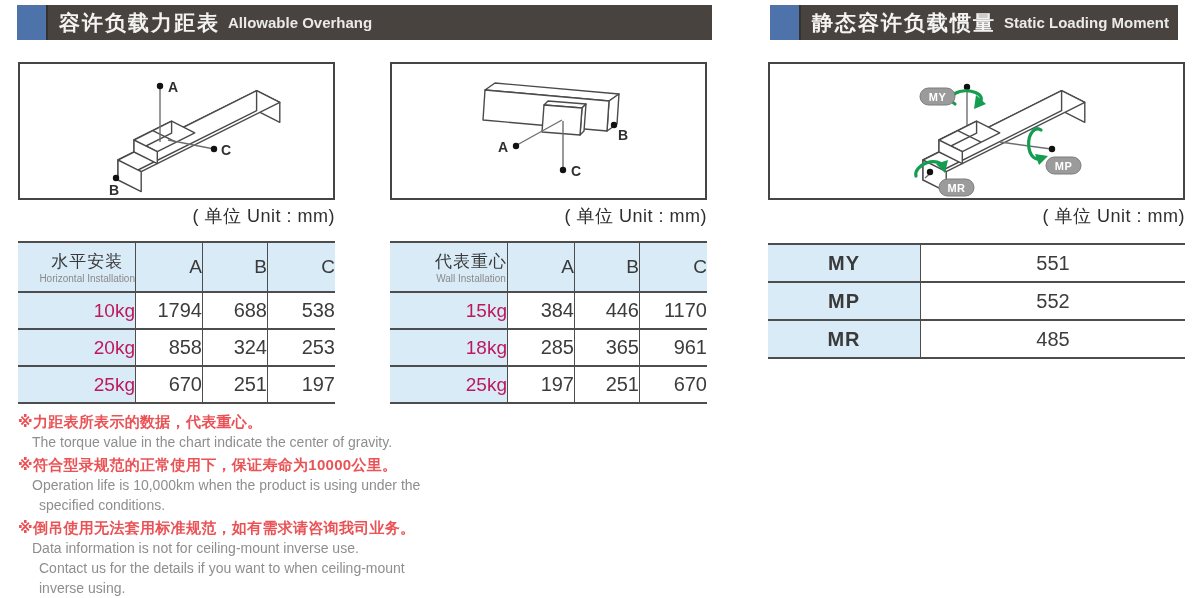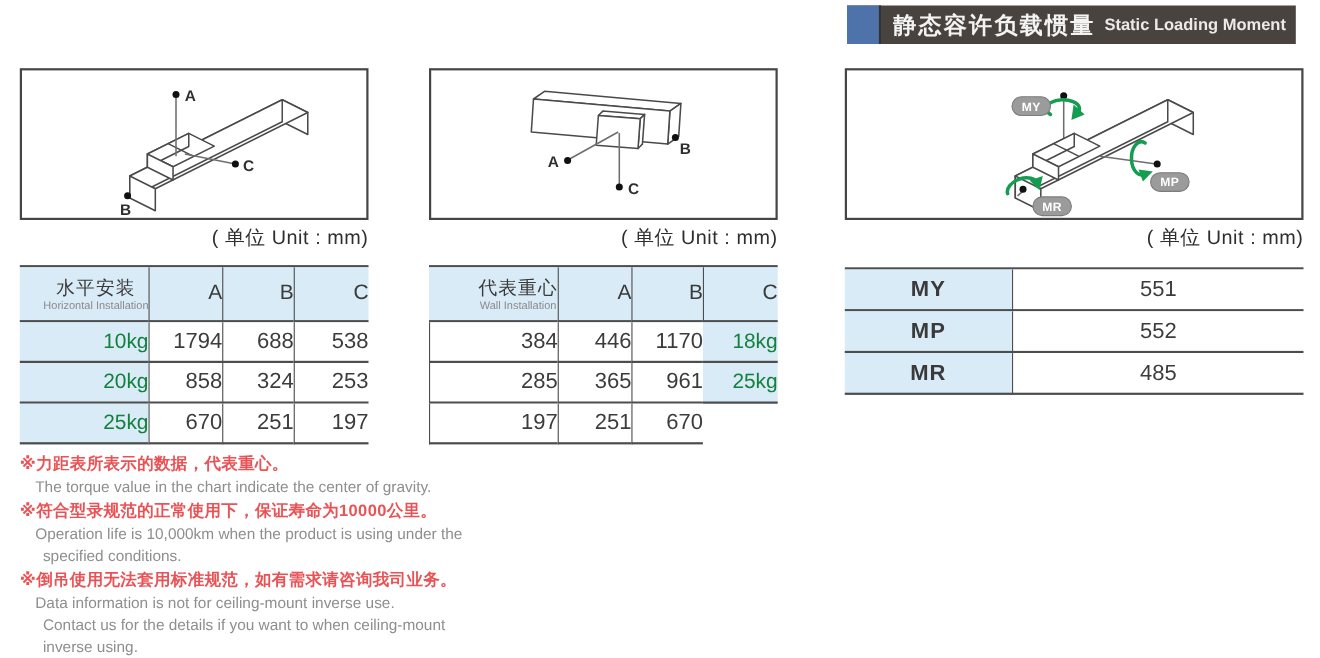--- a/index.html
+++ b/index.html
@@ -34,21 +34,21 @@
   .dtable .cell { display:flex; align-items:center; justify-content:flex-end;
                   border-bottom:2px solid #4d4d4d; background:#fff; }
   .dtable .cell.vline { border-left:1px solid #4d4d4d; }
   .dtable .hrow { height:50px; background:#d8ebf7; }
   .dtable .drow { height:37px; }
   .dtable .labelcol { background:#d8ebf7; }
   .hcell-stack { display:flex; flex-direction:column; align-items:center; justify-content:center; }
   .hcell-zh { font-size:17px; color:#3a3a3a; letter-spacing:1px; }
   .hcell-en { font-size:10px; color:#8a8a8a; margin-top:0; }
   .col-letter { font-size:19px; color:#3a3a3a; }
-  .kg { font-size:19px; color:#15803d; }
+  .kg { font-size:19px; color:#be185d; }
   .val { font-size:20px; color:#3c3c3c; }
 
   
   .mtable { position:absolute; left:768px; top:243px; display:grid; grid-template-columns:152px 265px;
             border-top:2px solid #4d4d4d; }
   .mtable .cell { height:38px; display:flex; align-items:center; justify-content:center;
                   border-bottom:2px solid #4d4d4d; background:#fff; }
   .mtable .labelcol { background:#d8ebf7; font-size:20px; font-weight:bold; color:#3a3a3a; letter-spacing:1px; }
   .mtable .vline { border-left:1px solid #4d4d4d; }
   .mtable .val { font-weight:normal; }
@@ -68,20 +68,25 @@
   .grnf { fill:#149c50; stroke:none; }
   .badge { fill:#9b9b9b; stroke:#7c7c7c; stroke-width:1; }
   .btxt { font-size:11px; font-weight:bold; fill:#ffffff; letter-spacing:.5px;
           text-anchor:middle; font-family:"Liberation Sans",sans-serif; }
 </style>
 </head>
 <body>
 
 <div class="page">
 
+  <div class="hbar" id="hbar-left">
+    <div class="accent"></div>
+    <span class="t-zh">容许负载力距表</span>
+    <span class="t-en">Allowable Overhang</span>
+  </div>
   <div class="hbar" id="hbar-right">
     <div class="accent"></div>
     <span class="t-zh">静态容许负载惯量</span>
     <span class="t-en">Static Loading Moment</span>
   </div>
 
   <div class="dbox" id="dbox1">
     <svg width="313" height="134" viewBox="0 0 313 134">
       <g>
         <polygon class="ln" points="236.6,26.7 259.8,38.3 259.8,58.3 236.6,46.7"></polygon>
@@ -228,20 +233,21 @@
     <div class="cell hrow labelcol">
       <div class="hcell-stack">
         <span class="hcell-zh">代表重心</span>
         <span class="hcell-en">Wall Installation</span>
       </div>
     </div>
     <div class="cell hrow vline col-letter">A</div>
     <div class="cell hrow vline col-letter">B</div>
     <div class="cell hrow vline col-letter">C</div>
 
+    <div class="cell drow labelcol kg">15kg</div>
     <div class="cell drow vline val">384</div>
     <div class="cell drow vline val">446</div>
     <div class="cell drow vline val">1170</div>
 
     <div class="cell drow labelcol kg">18kg</div>
     <div class="cell drow vline val">285</div>
     <div class="cell drow vline val">365</div>
     <div class="cell drow vline val">961</div>
 
     <div class="cell drow labelcol kg">25kg</div>

